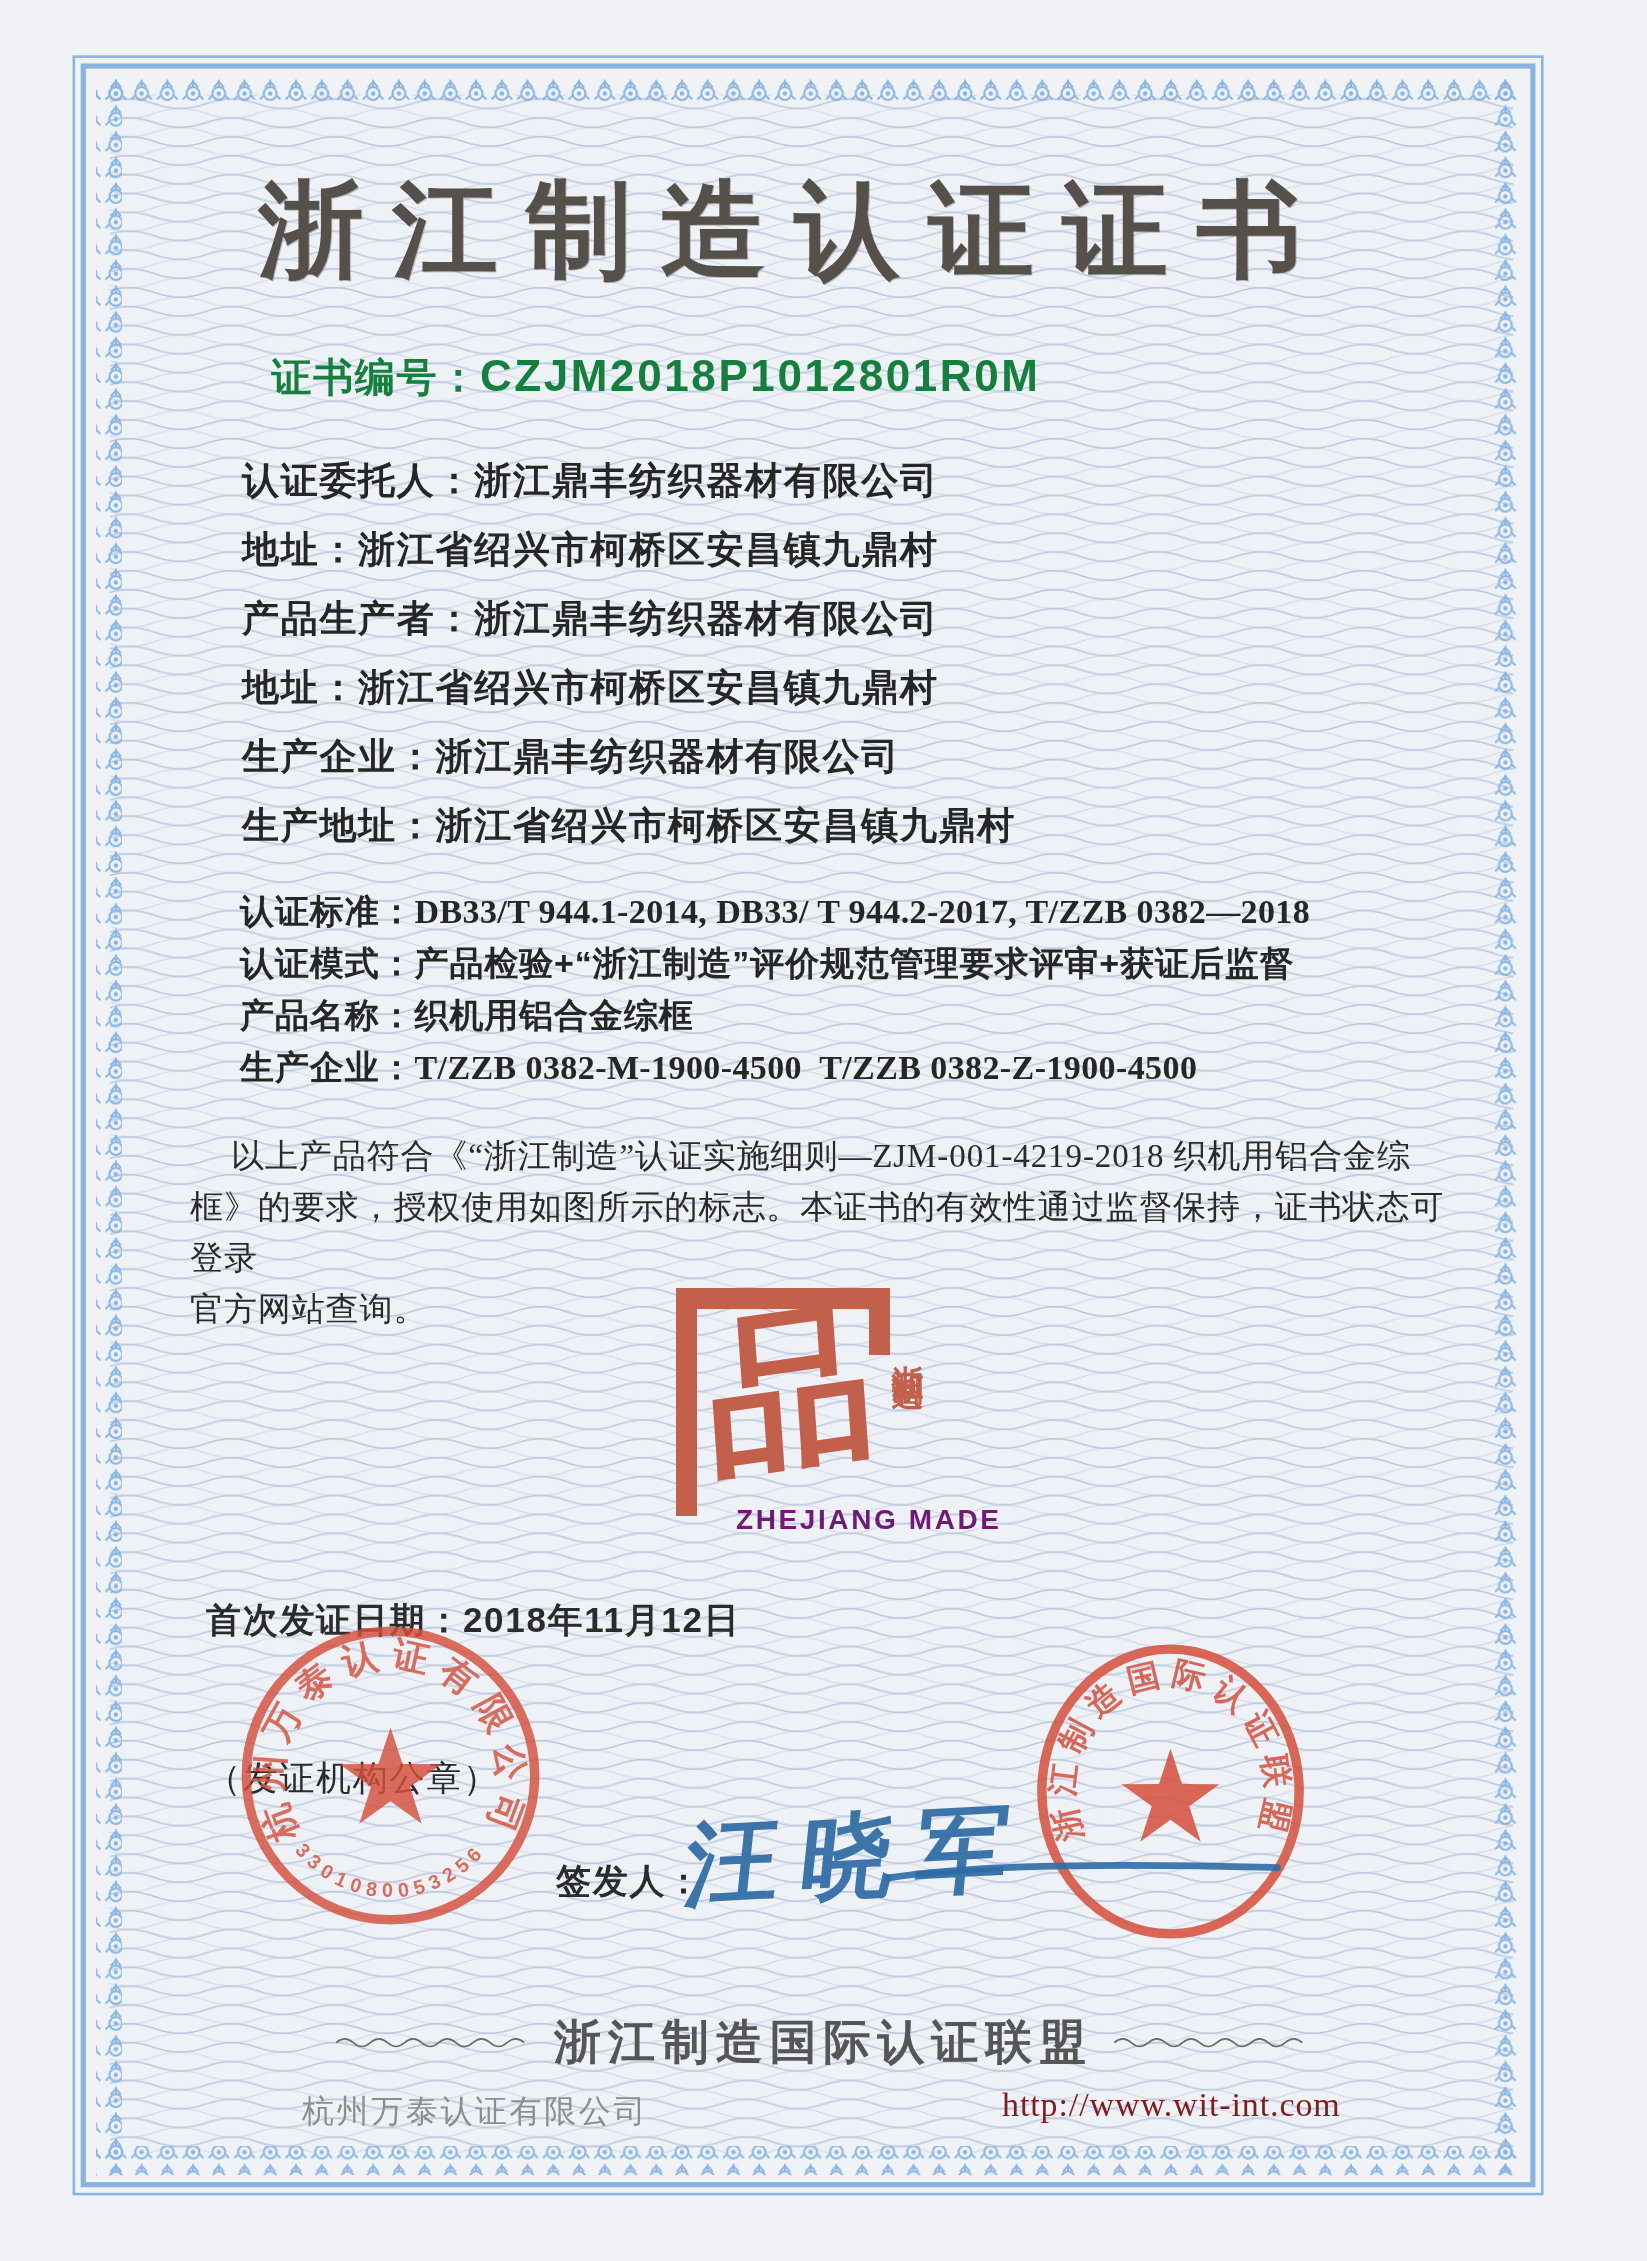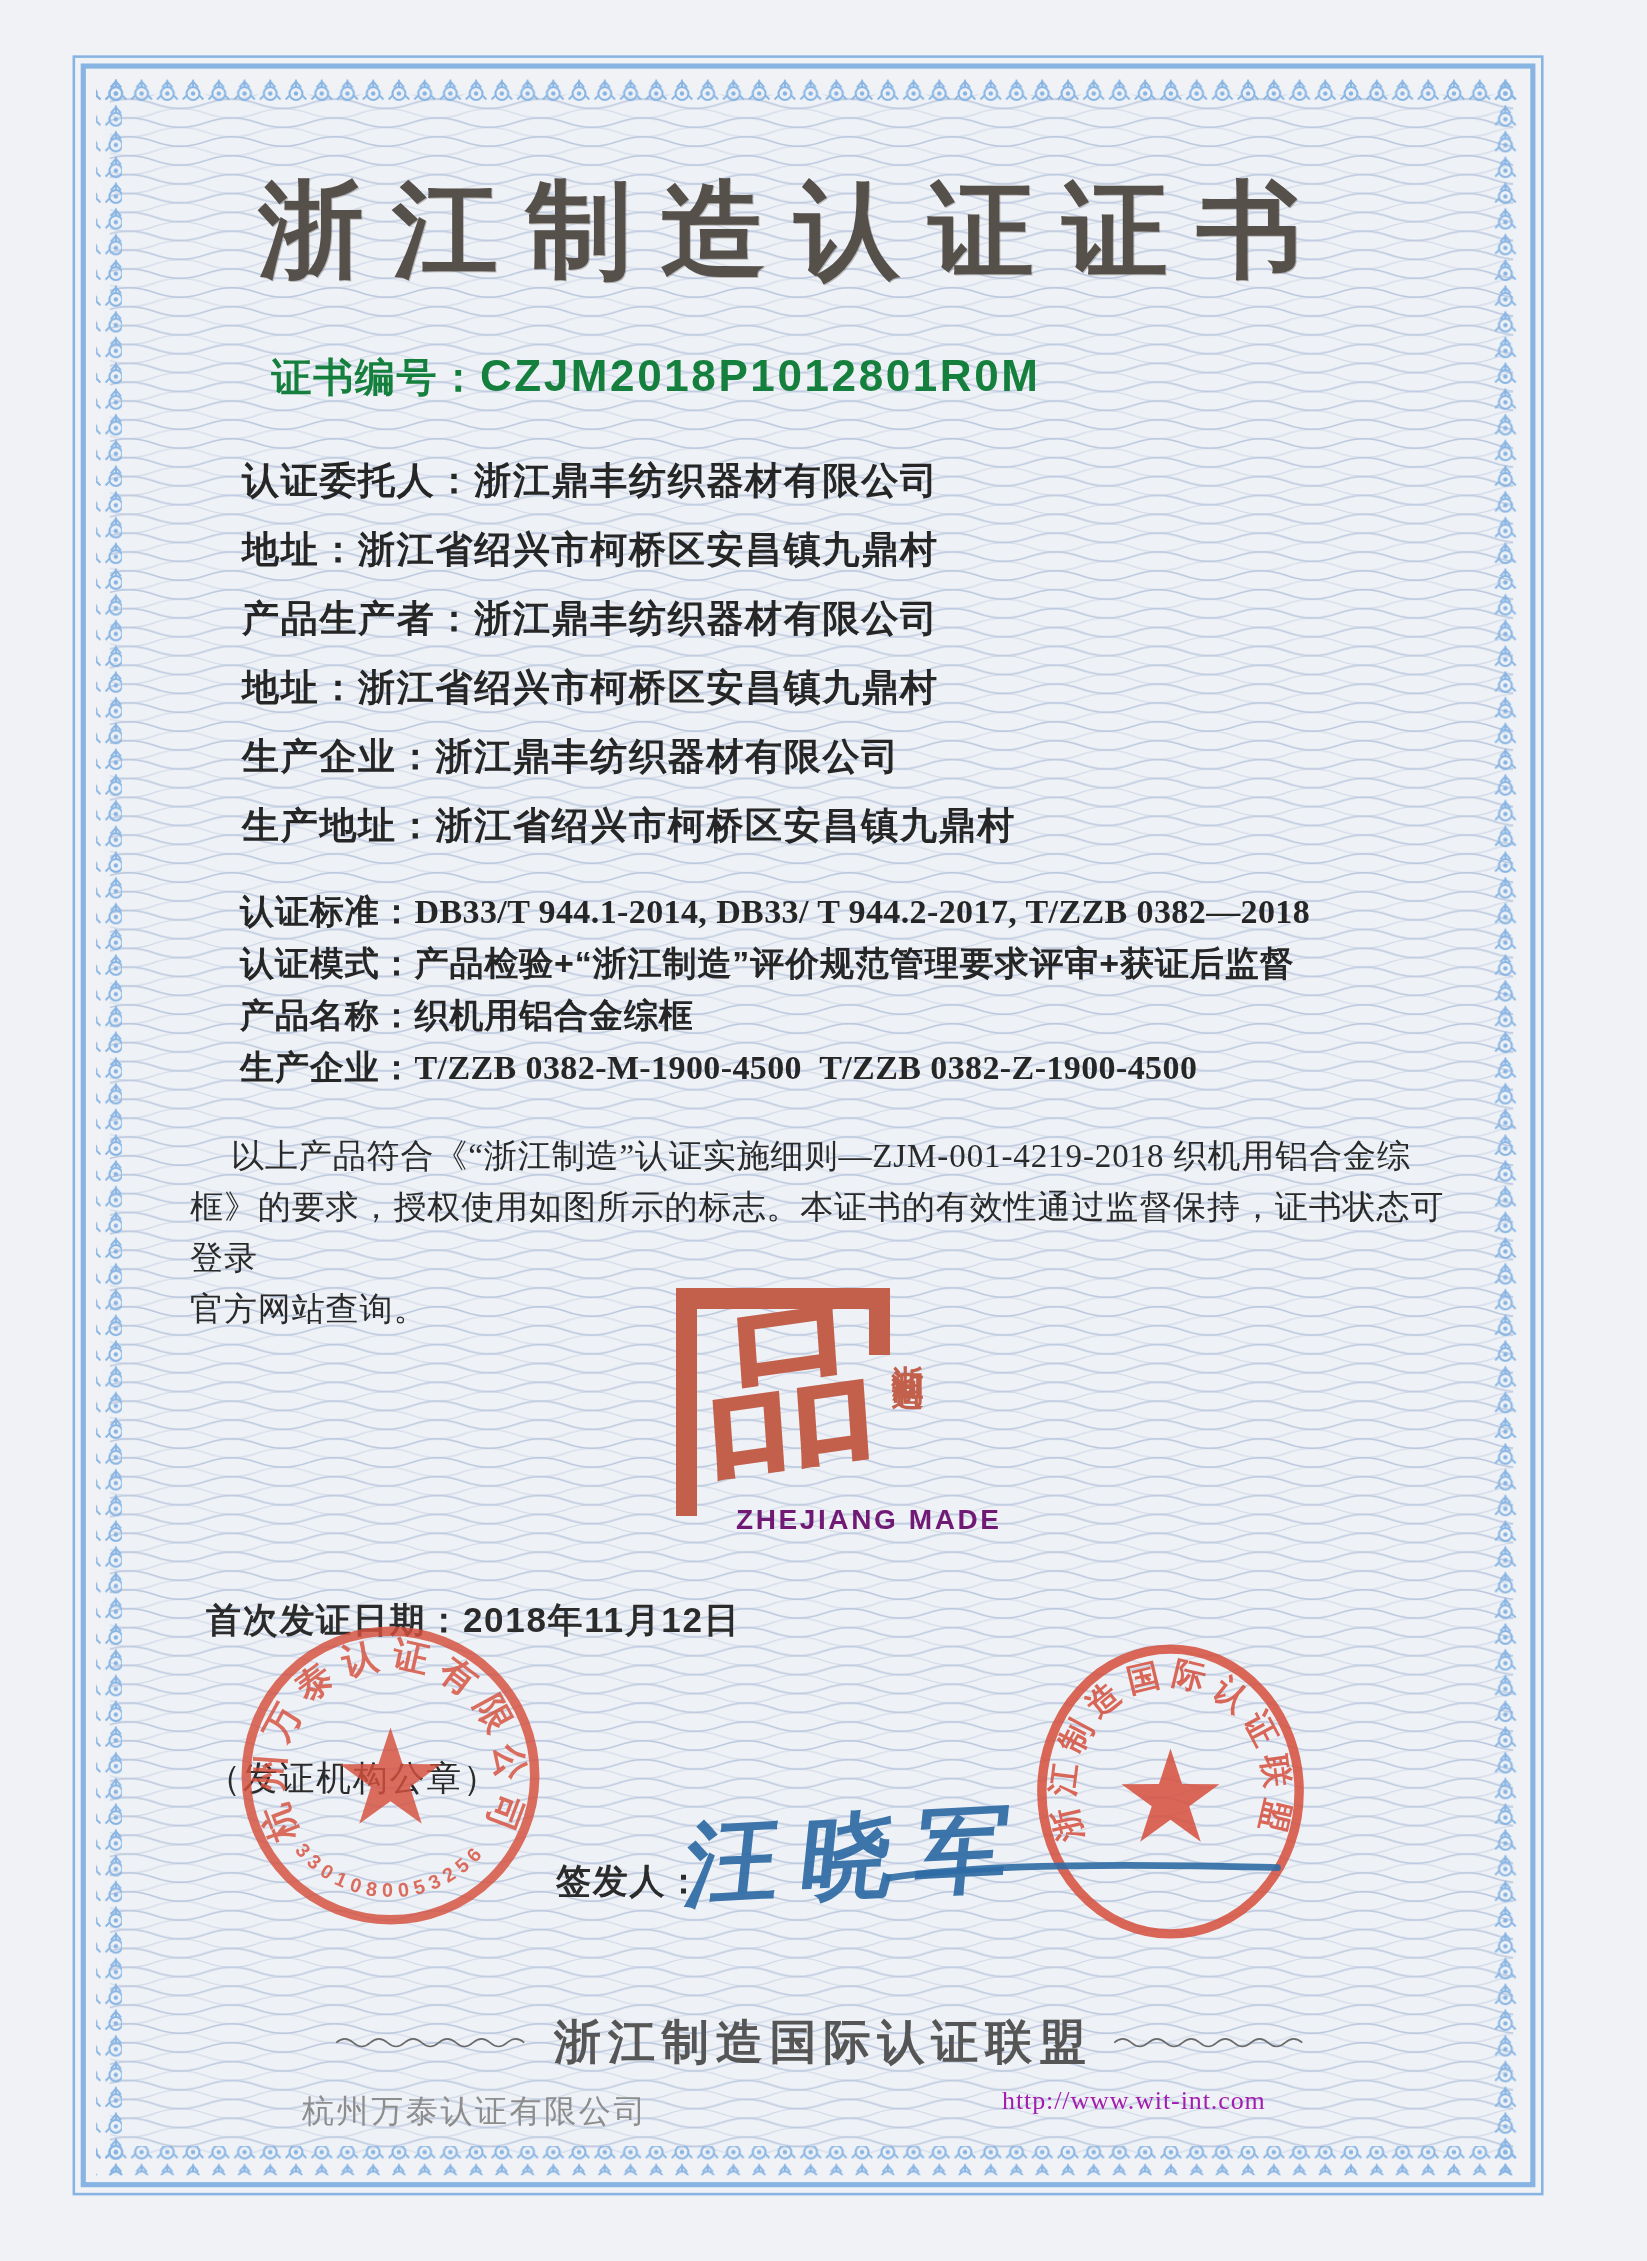--- a/index.html
+++ b/index.html
@@ -79,21 +79,21 @@
   .stamp-left{left:236px;top:1621px;opacity:.82;}
   .stamp-right{left:1029px;top:1637px;opacity:.86;}
 
   .alliance{
     position:absolute;left:0;top:2011px;width:1647px;z-index:2;
     display:flex;align-items:center;justify-content:center;gap:20.6px;
   }
   .alliance .txt{font-size:47px;font-weight:700;letter-spacing:6.9px;color:#565656;}
 
   .foot-left{position:absolute;left:302px;top:2090px;z-index:2;font-size:32px;letter-spacing:2.6px;color:#8d8d8d;font-weight:500;}
-  .foot-right{position:absolute;left:1002px;top:2086px;z-index:2;font-family:"Liberation Serif",serif;font-size:26px;letter-spacing:0.9px;color:#a21caf;}
+  .foot-right{position:absolute;left:1002px;top:2086px;z-index:2;font-family:"Liberation Serif",serif;font-size:34px;letter-spacing:0.9px;color:#7f1d1d;}
 </style>
 </head>
 <body>
 
 <div class="page">
 
   <svg class="bg" width="1647" height="2261" viewBox="0 0 1920 2636">
     <defs>
       <pattern id="waves" width="120" height="22" patternUnits="userSpaceOnUse">
         <path d="M0 11 Q30 0 60 11 T120 11" fill="none" stroke="#a9b9d6" stroke-width="1.6" opacity="0.75"></path>

